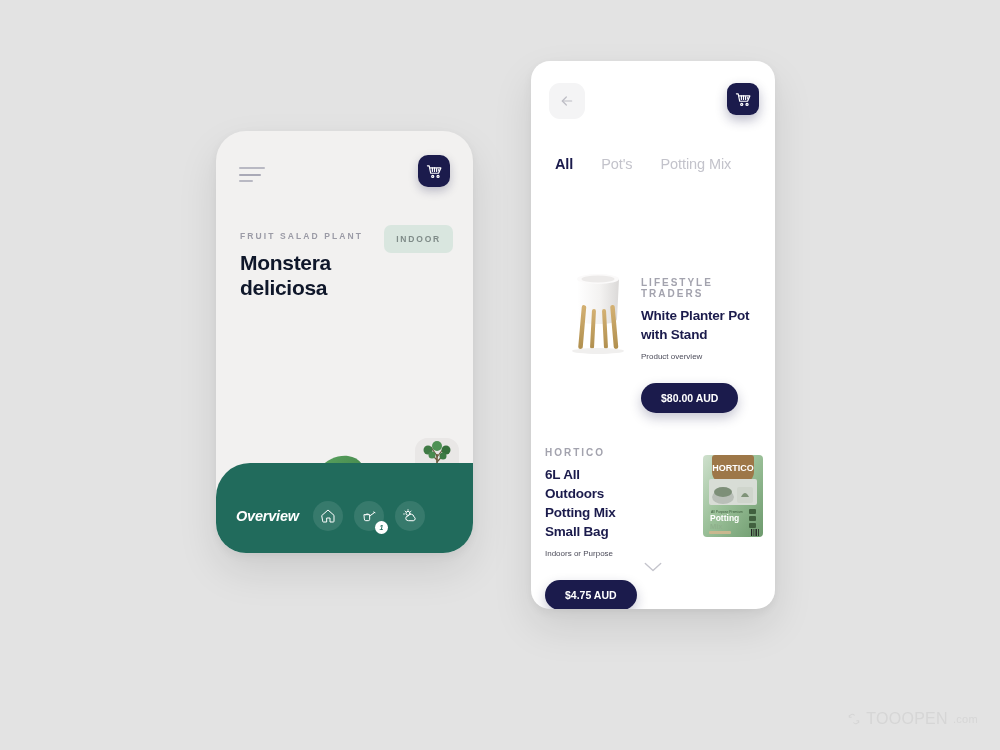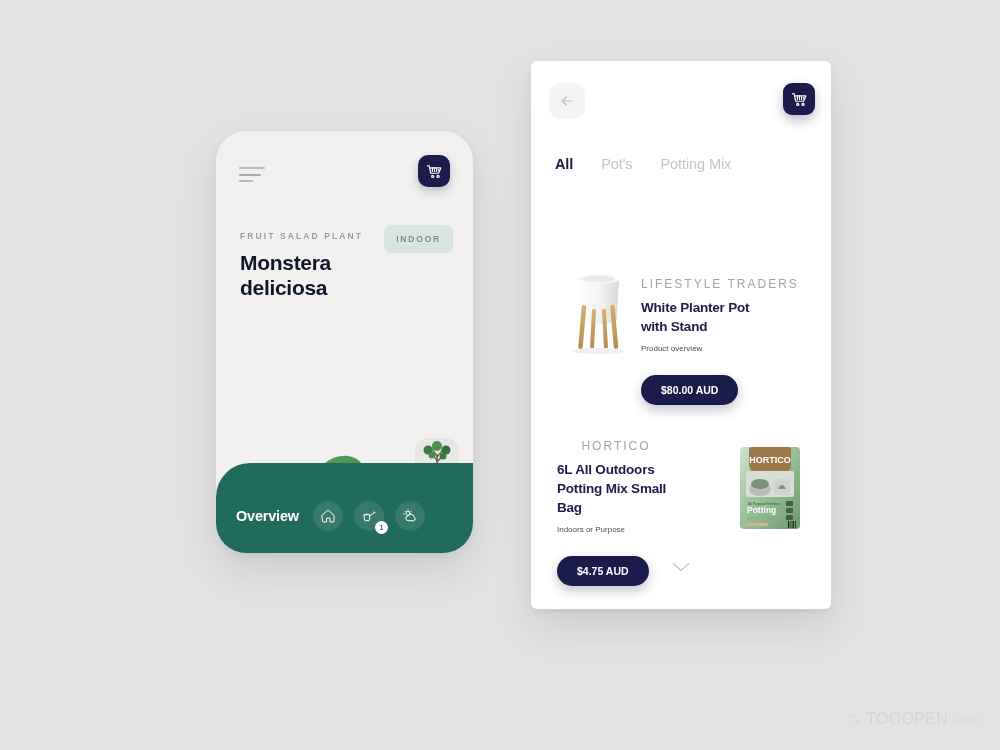--- a/index.html
+++ b/index.html
@@ -83,20 +83,21 @@
     display: flex; align-items: flex-end; justify-content: center;
     cursor: pointer;
   }
   .thumb svg { width: 100%; height: 100%; }
 
   .greenbar {
     position: absolute; left: 0; bottom: 0; width: 100%; height: 90px;
     background: #216b5c;
     border-top-left-radius: 34px;
     z-index: 4;
+    font-style: italic;
   }
   .greenbar-inner {
     position: absolute; left: 0; right: 0; bottom: 22px;
     display: flex; align-items: center; padding-left: 20px; gap: 0;
   }
   .overview-label {
     color: #fff; font-size: 14.5px; font-weight: 700; letter-spacing: -0.2px;
     margin-right: 14px;
   }
   .nav-circle {
@@ -111,23 +112,23 @@
     width: 13px; height: 13px; border-radius: 50%;
     background: #fff; color: #216b5c;
     font-size: 7px; font-weight: 700;
     display: flex; align-items: center; justify-content: center;
   }
 
   
   #phone-right {
     position: absolute;
     left: 531px; top: 61px;
-    width: 300px; height: 548px;
+    width: 244px; height: 548px;
     background: #ffffff;
-    border-radius: 6px;
+    border-radius: 19px;
     box-shadow: 0 18px 40px rgba(0,0,0,0.10), 0 3px 10px rgba(0,0,0,0.05);
     overflow: hidden;
   }
   .back-btn {
     position: absolute; left: 18px; top: 22px;
     width: 36px; height: 36px; border-radius: 11px;
     background: #f4f4f5;
     display: flex; align-items: center; justify-content: center;
     cursor: pointer;
   }
@@ -150,27 +151,27 @@
     font-size: 14.5px; color: #c3c3cb; font-weight: 400; cursor: pointer;
     letter-spacing: -0.1px;
   }
   .tab.active { color: #1b1b4c; font-weight: 700; }
 
   .prod {
     position: absolute; left: 0; right: 0;
     display: flex; align-items: flex-start;
   }
   .prod-1 { top: 200px; padding-left: 24px; }
-  .prod-2 { top: 370px; padding-left: 26px; gap: 45px; }
+  .prod-2 { top: 378px; padding-left: 14px; gap: 45px; }
   .prod-art { width: 86px; height: 96px; flex: 0 0 86px; }
   .prod-art svg { width: 100%; height: 100%; }
   .prod-info { padding-top: 16px; }
   .prod-brand {
-    font-size: 12px; letter-spacing: 2px; font-weight: 400;
-    color: #a3a3ae; text-transform: uppercase; text-align: center;
+    font-size: 10px; letter-spacing: 2px; font-weight: 700;
+    color: #a3a3ae; text-transform: uppercase;
   }
   .prod-name {
     margin-top: 7px;
     font-size: 13.5px; line-height: 19px; font-weight: 700;
     color: #1b1b4c; letter-spacing: -0.2px; max-width: 118px;
   }
   .prod-sub {
     margin-top: 8px; font-size: 8px; color: #4c4c5a;
   }
   .prod-price {

